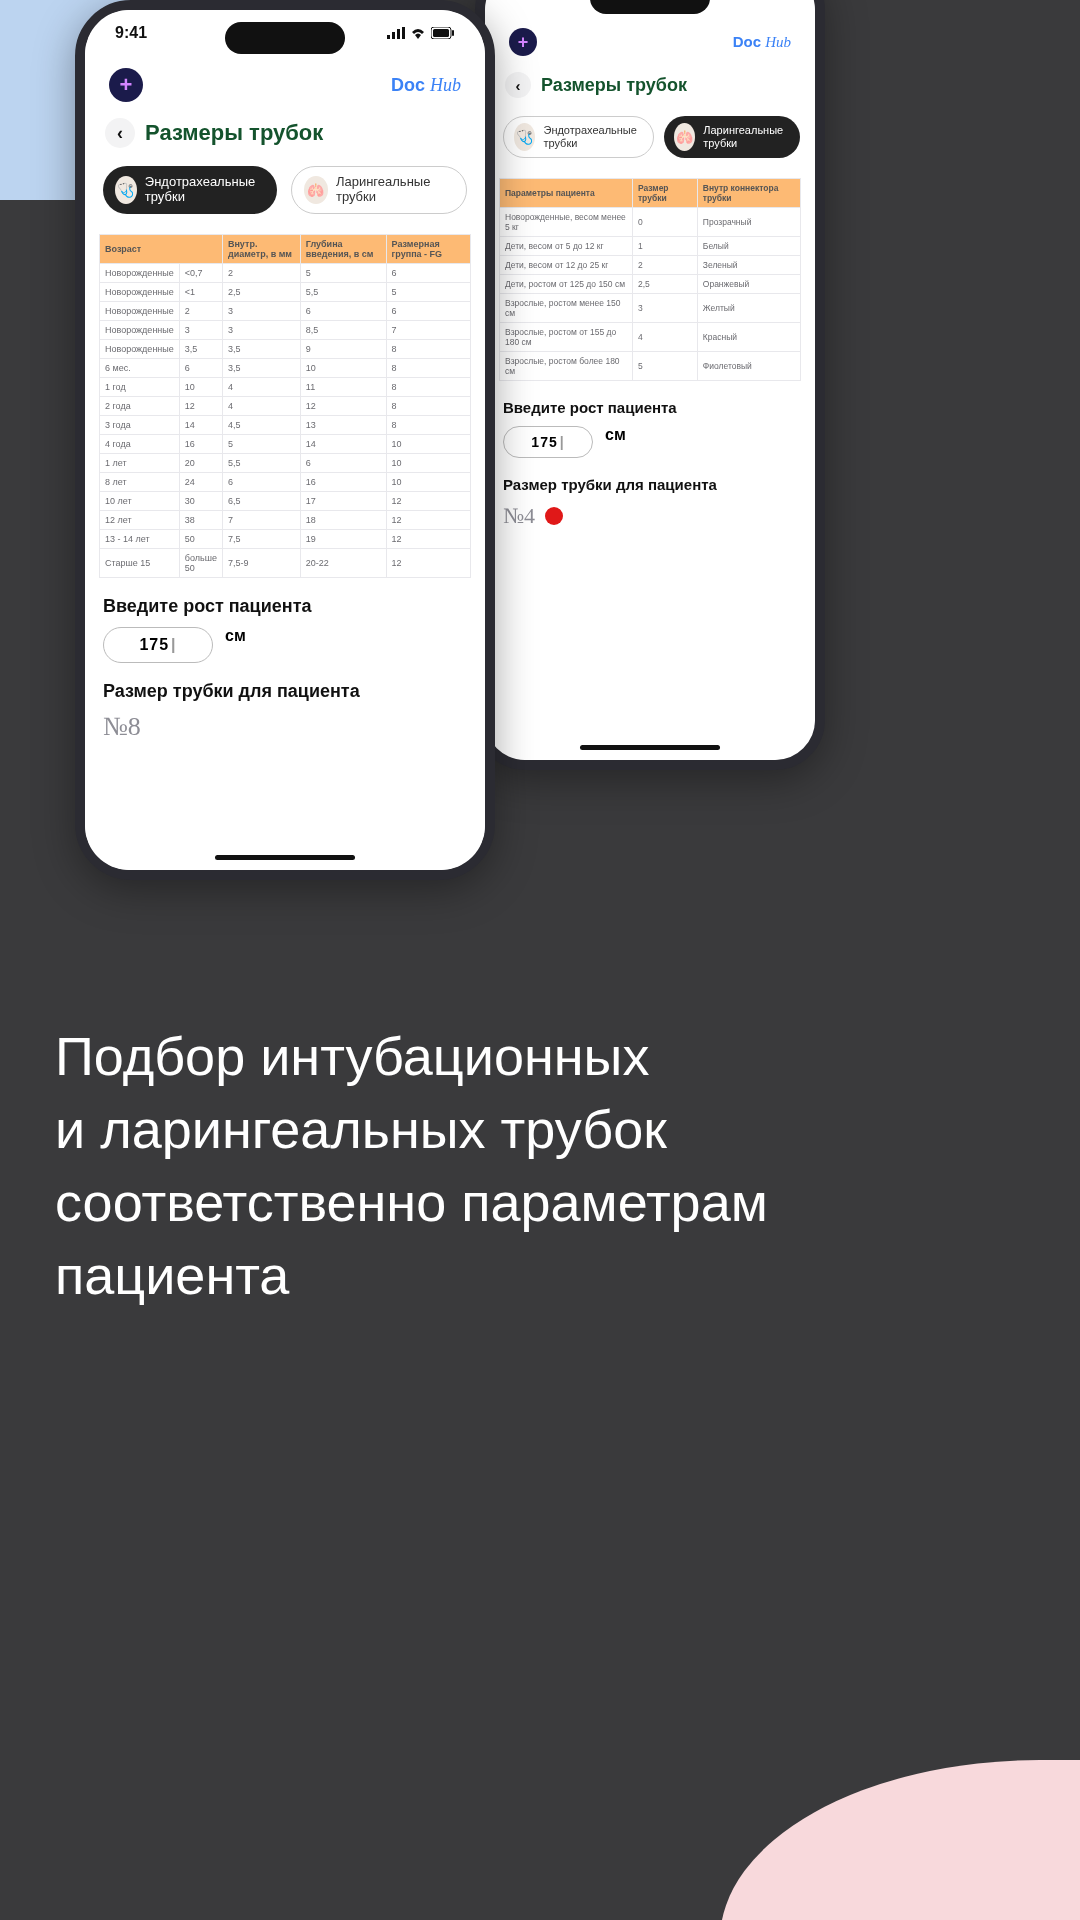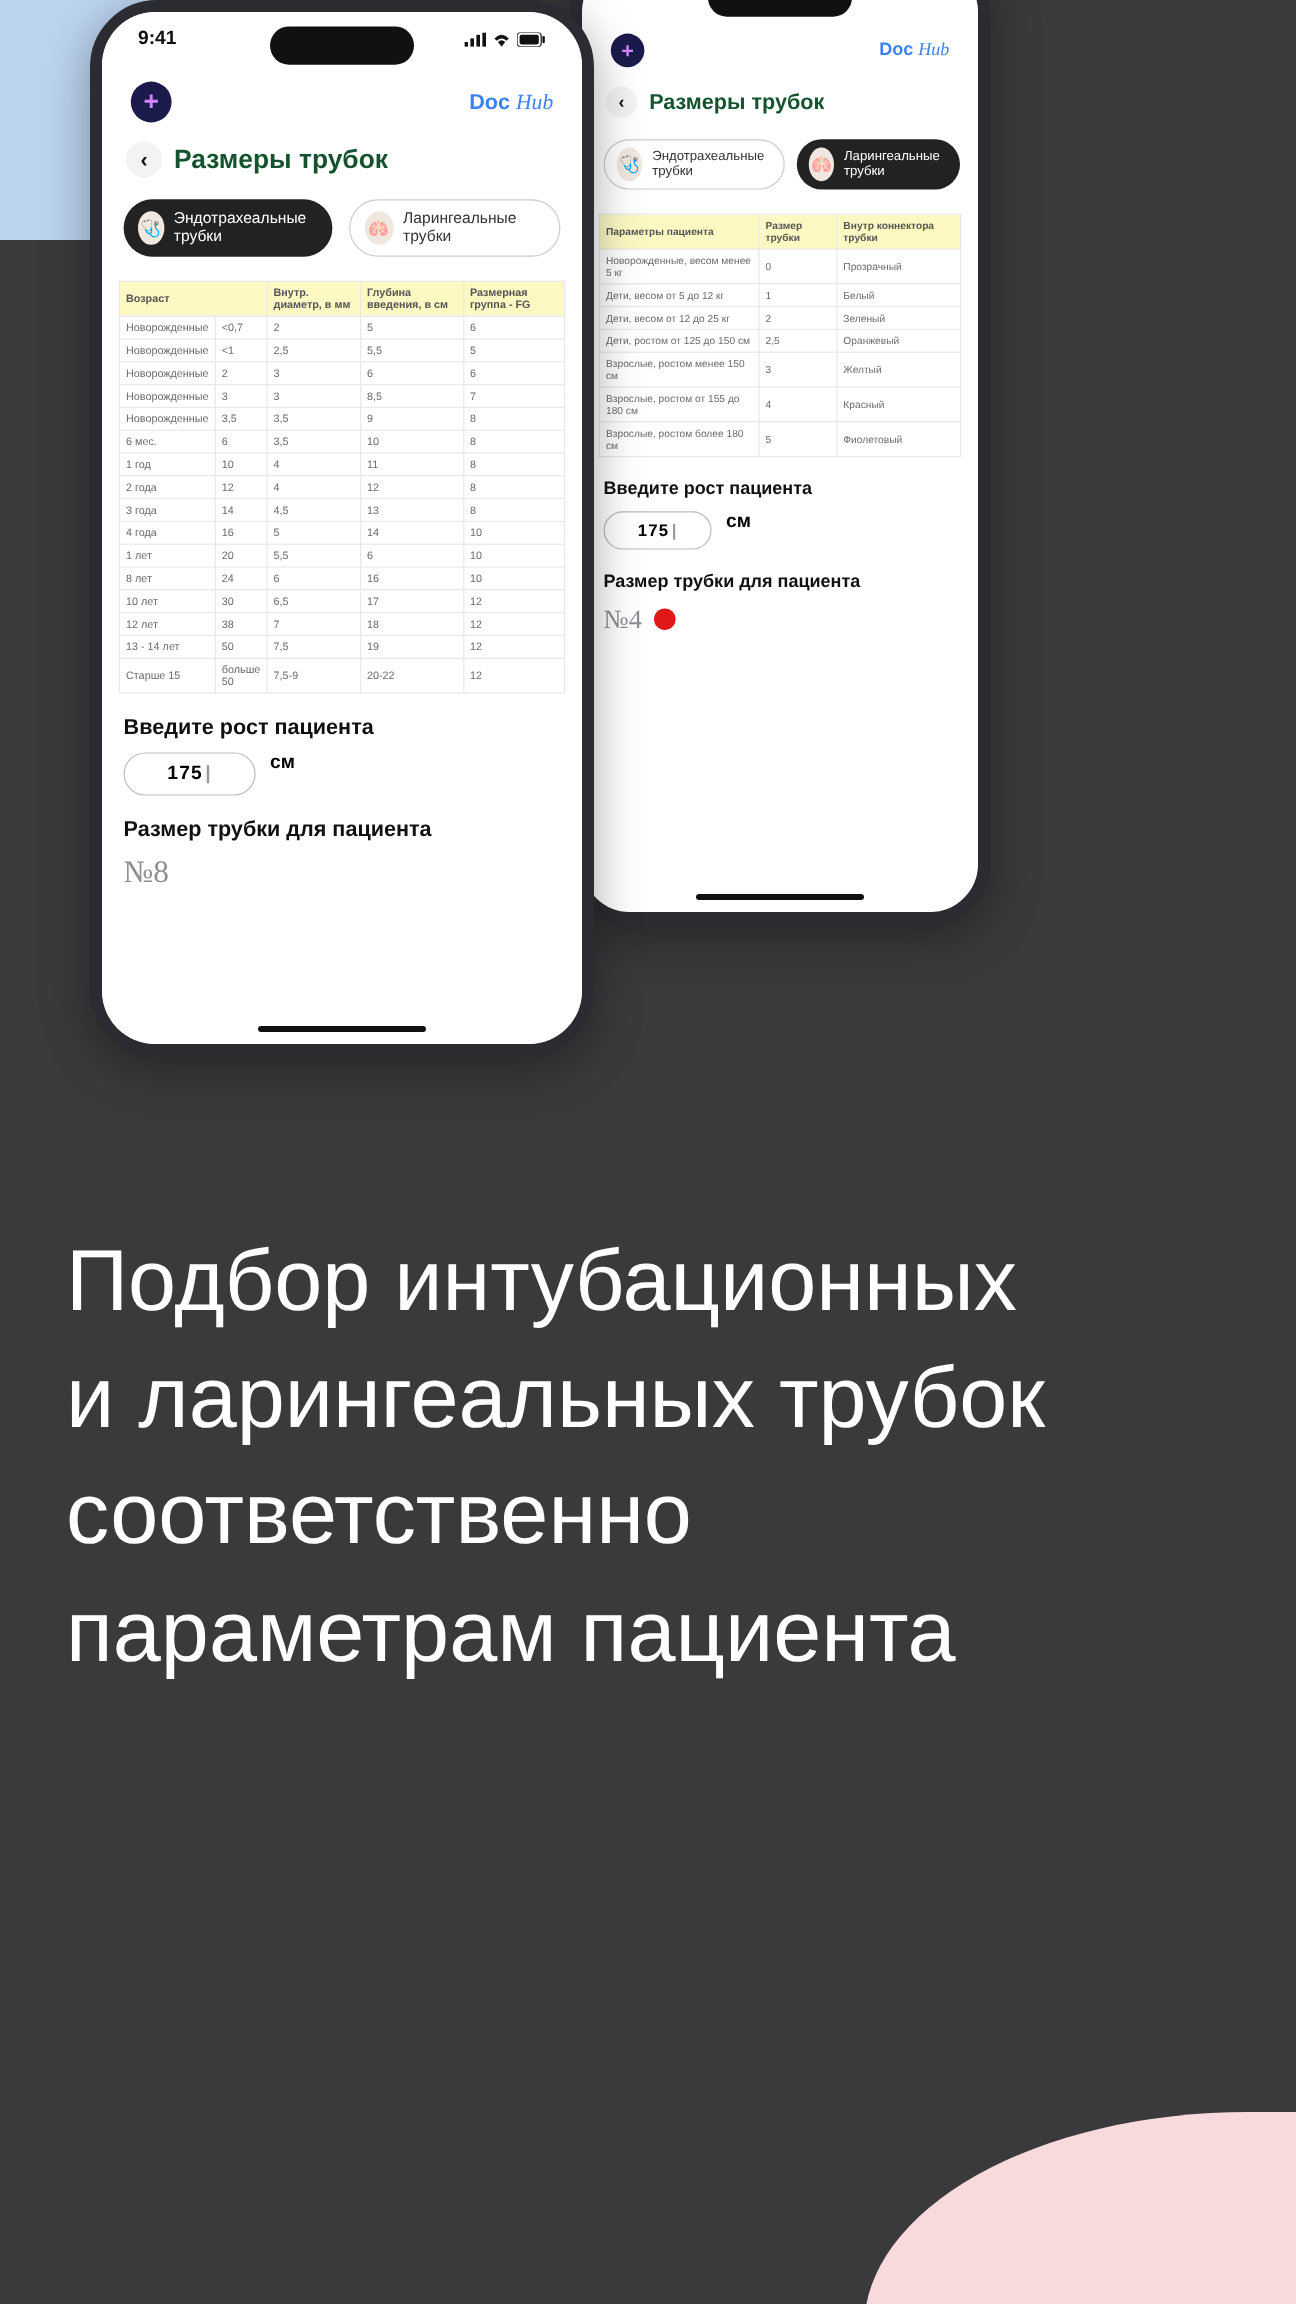--- a/index.html
+++ b/index.html
@@ -24,21 +24,21 @@
     width: 420px; height: 220px;
     background: #f8d9dc;
     border-top-left-radius: 320px 180px;
     z-index: 0;
   }
   .promo-text {
     position: absolute;
     left: 55px; top: 1020px;
     width: 940px;
     color: #fff;
-    font-size: 72px;
+    font-size: 54px;
     line-height: 1.35;
     font-weight: 300;
     z-index: 2;
   }
 
   .phone {
     position: absolute;
     width: 420px;
     background: #fff;
     border-radius: 56px;
@@ -140,21 +140,21 @@
     font-size:9px; color:#6b6b70;
     margin-top:6px;
     border:1px solid #e4e4e8;
   }
   table.tube-table th, table.tube-table td {
     border:1px solid #e8e8ec;
     padding:4px 5px;
     text-align:left;
     font-weight:500;
   }
-  table.tube-table th { color:#555; font-weight:600; background:#fef9c3;}
+  table.tube-table th { color:#555; font-weight:600; background:#fdba74;}
   table.tube-table th.age { width:22%;margin-left:47px; }
 
   .section-label {
     font-size:18px; font-weight:700; color:#111;
     margin: 18px 4px 10px 4px;
   }
   .height-row { display:flex; gap:12px; padding:0 4px; }
   .height-input {
     width:110px; height:36px;
     border:1px solid #bbb; border-radius:22px;

